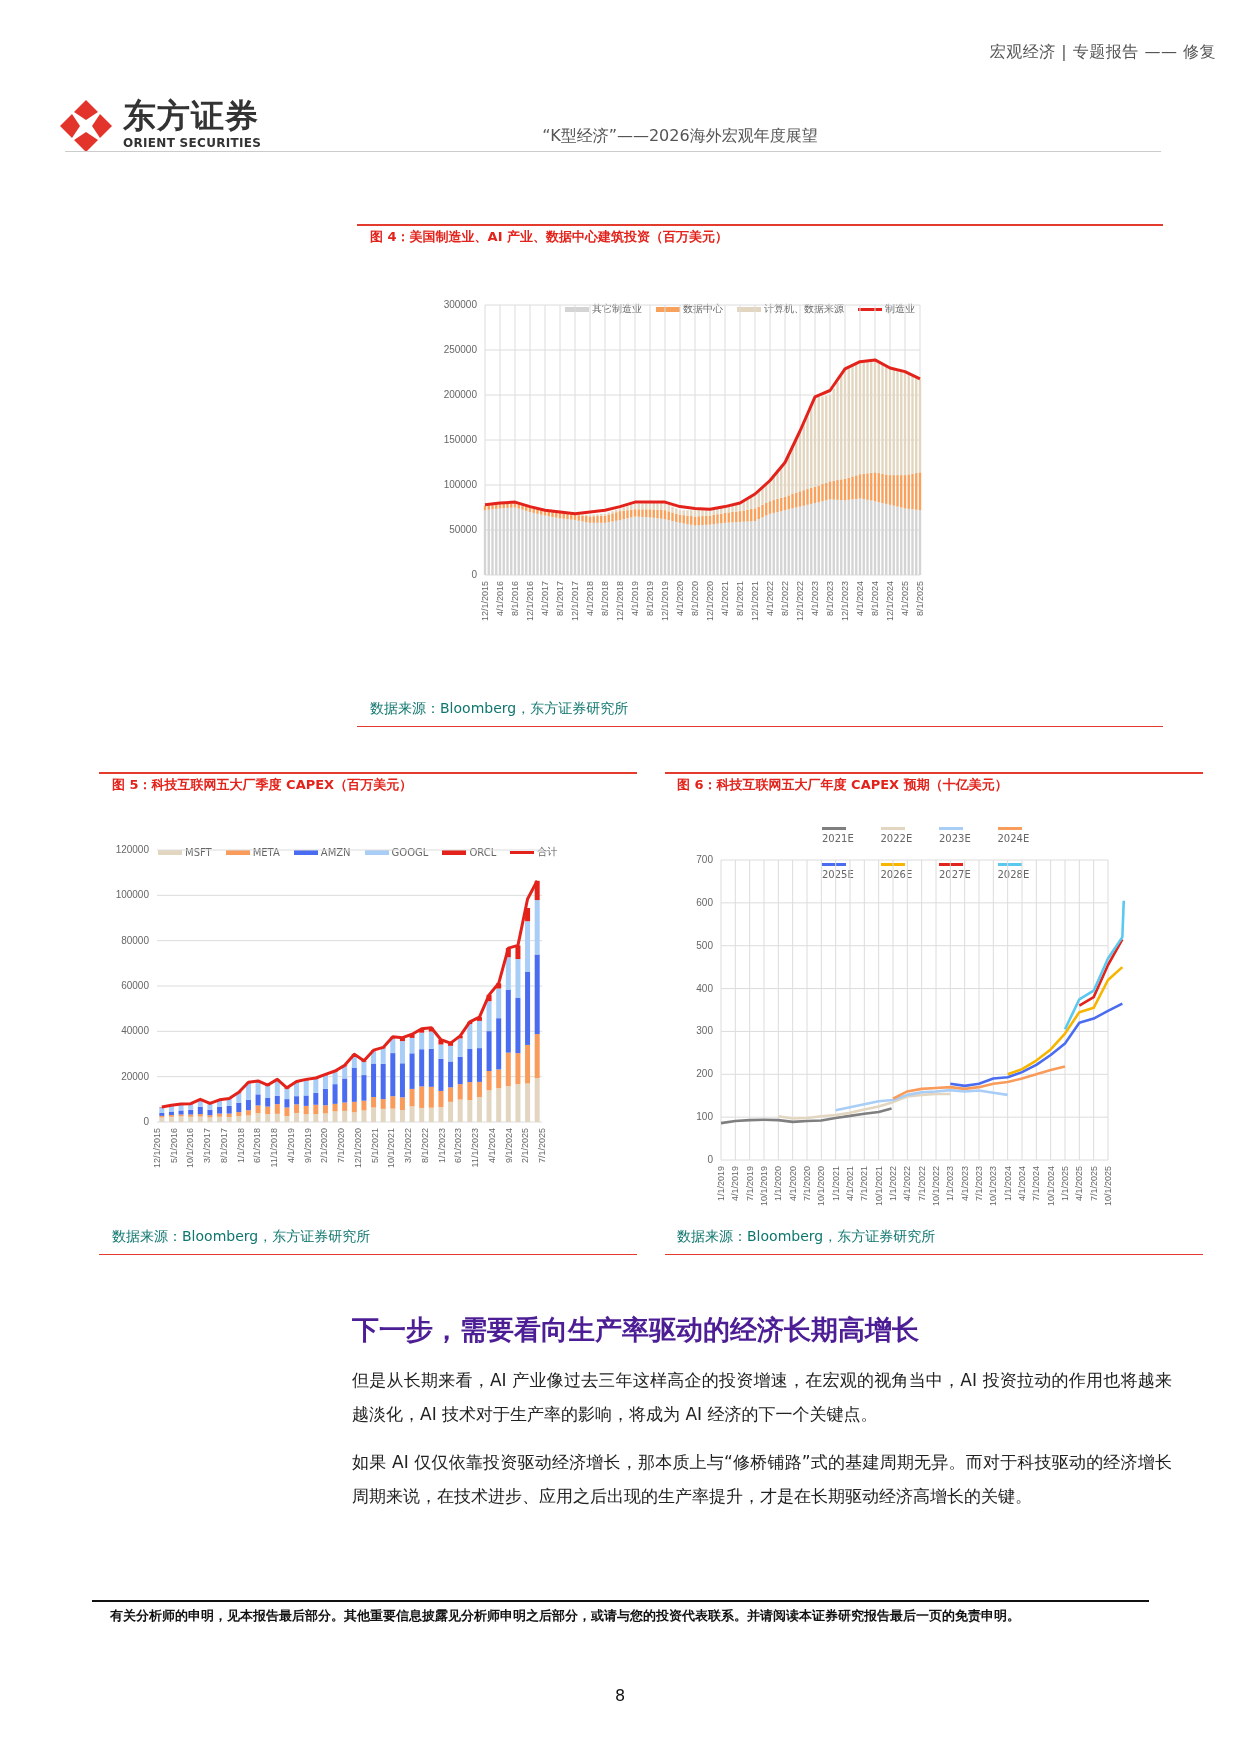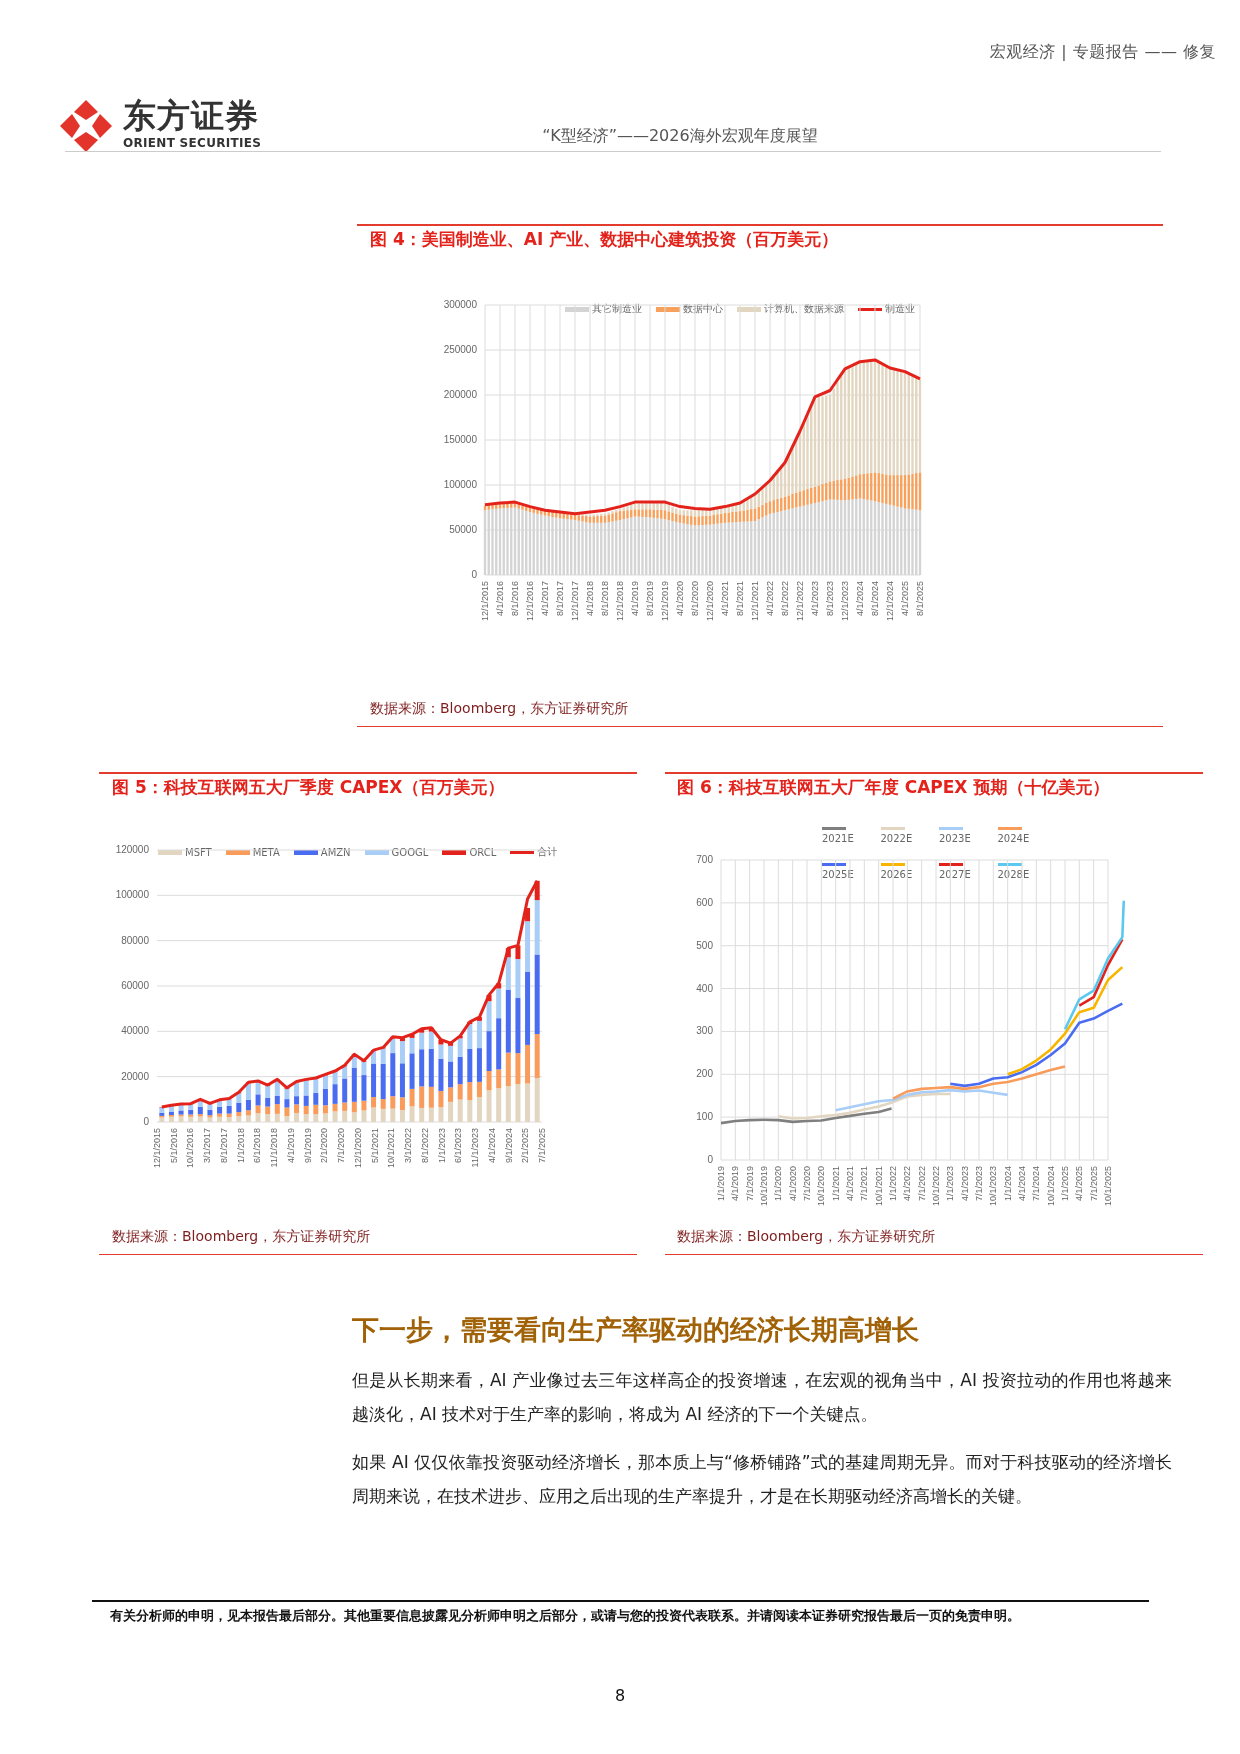--- a/index.html
+++ b/index.html
@@ -7,27 +7,27 @@
          font-family: "DejaVu Sans", "Liberation Sans", sans-serif; color: #222; }
   .abs { position: absolute; }
   .hdr-right { right: 24px; top: 42px; font-size: 16px; color: #555; letter-spacing: 0.5px; }
   .logo { left: 58px; top: 86px; width: 210px; height: 56px; margin-top: 12px; }
   .logo-cn { position: absolute; left: 65px; top: -4px; font-size: 33px; font-weight: bold; color: #333; letter-spacing: 1px; }
   .logo-en { position: absolute; left: 65px; top: 38px; font-size: 12px; font-weight: bold; color: #333; letter-spacing: 0.3px; }
   .subtitle { left: 0; width: 1240px; text-align: center; top: 126px; font-size: 16px; color: #555; padding-left: 120px; box-sizing: border-box; }
   .hdr-rule { left: 65px; width: 1096px; top: 151px; height: 1px; background: #ccc; }
 
   .fig-rule { height: 2px; background: #e33b2e; }
-  .fig-title { font-size: 17px; font-weight: bold; color: #e3231b; }
-  .src { font-size: 14px; color: #7f1d1d; }
+  .fig-title { font-size: 13px; font-weight: bold; color: #e3231b; }
+  .src { font-size: 14px; color: #0f766e; }
   .legend { font-size: 10px; color: #666; display: flex; align-items: center; gap: 14px; margin-top: 22px; }
   .legend .sw { display: inline-block; width: 24px; height: 5px; margin-right: 3px; vertical-align: middle; }
   .legend .ln { display: inline-block; width: 24px; height: 3px; margin-right: 3px; vertical-align: middle; }
 
-  .h2 { left: 352px; top: 1312px; font-size: 27px; font-weight: bold; color: #a16207; }
+  .h2 { left: 352px; top: 1312px; font-size: 27px; font-weight: bold; color: #4c1d95; }
   .para { left: 352px; width: 820px; font-size: 17px; color: #222; line-height: 34px; text-align: justify; }
   .footer-rule { left: 92px; width: 1057px; top: 1600px; height: 2px; background: #111; }
   .footer-text { left: 110px; top: 1607px; font-size: 13px; font-weight: bold; color: #111; }
   .page-num { left: 0; width: 1240px; text-align: center; top: 1686px; font-size: 16px; color: #111; }
   svg text { font-family: "Liberation Sans", "DejaVu Sans", sans-serif; }
 </style>
 </head>
 <body>
 
 <div class="abs hdr-right">宏观经济 | 专题报告 —— 修复</div>

